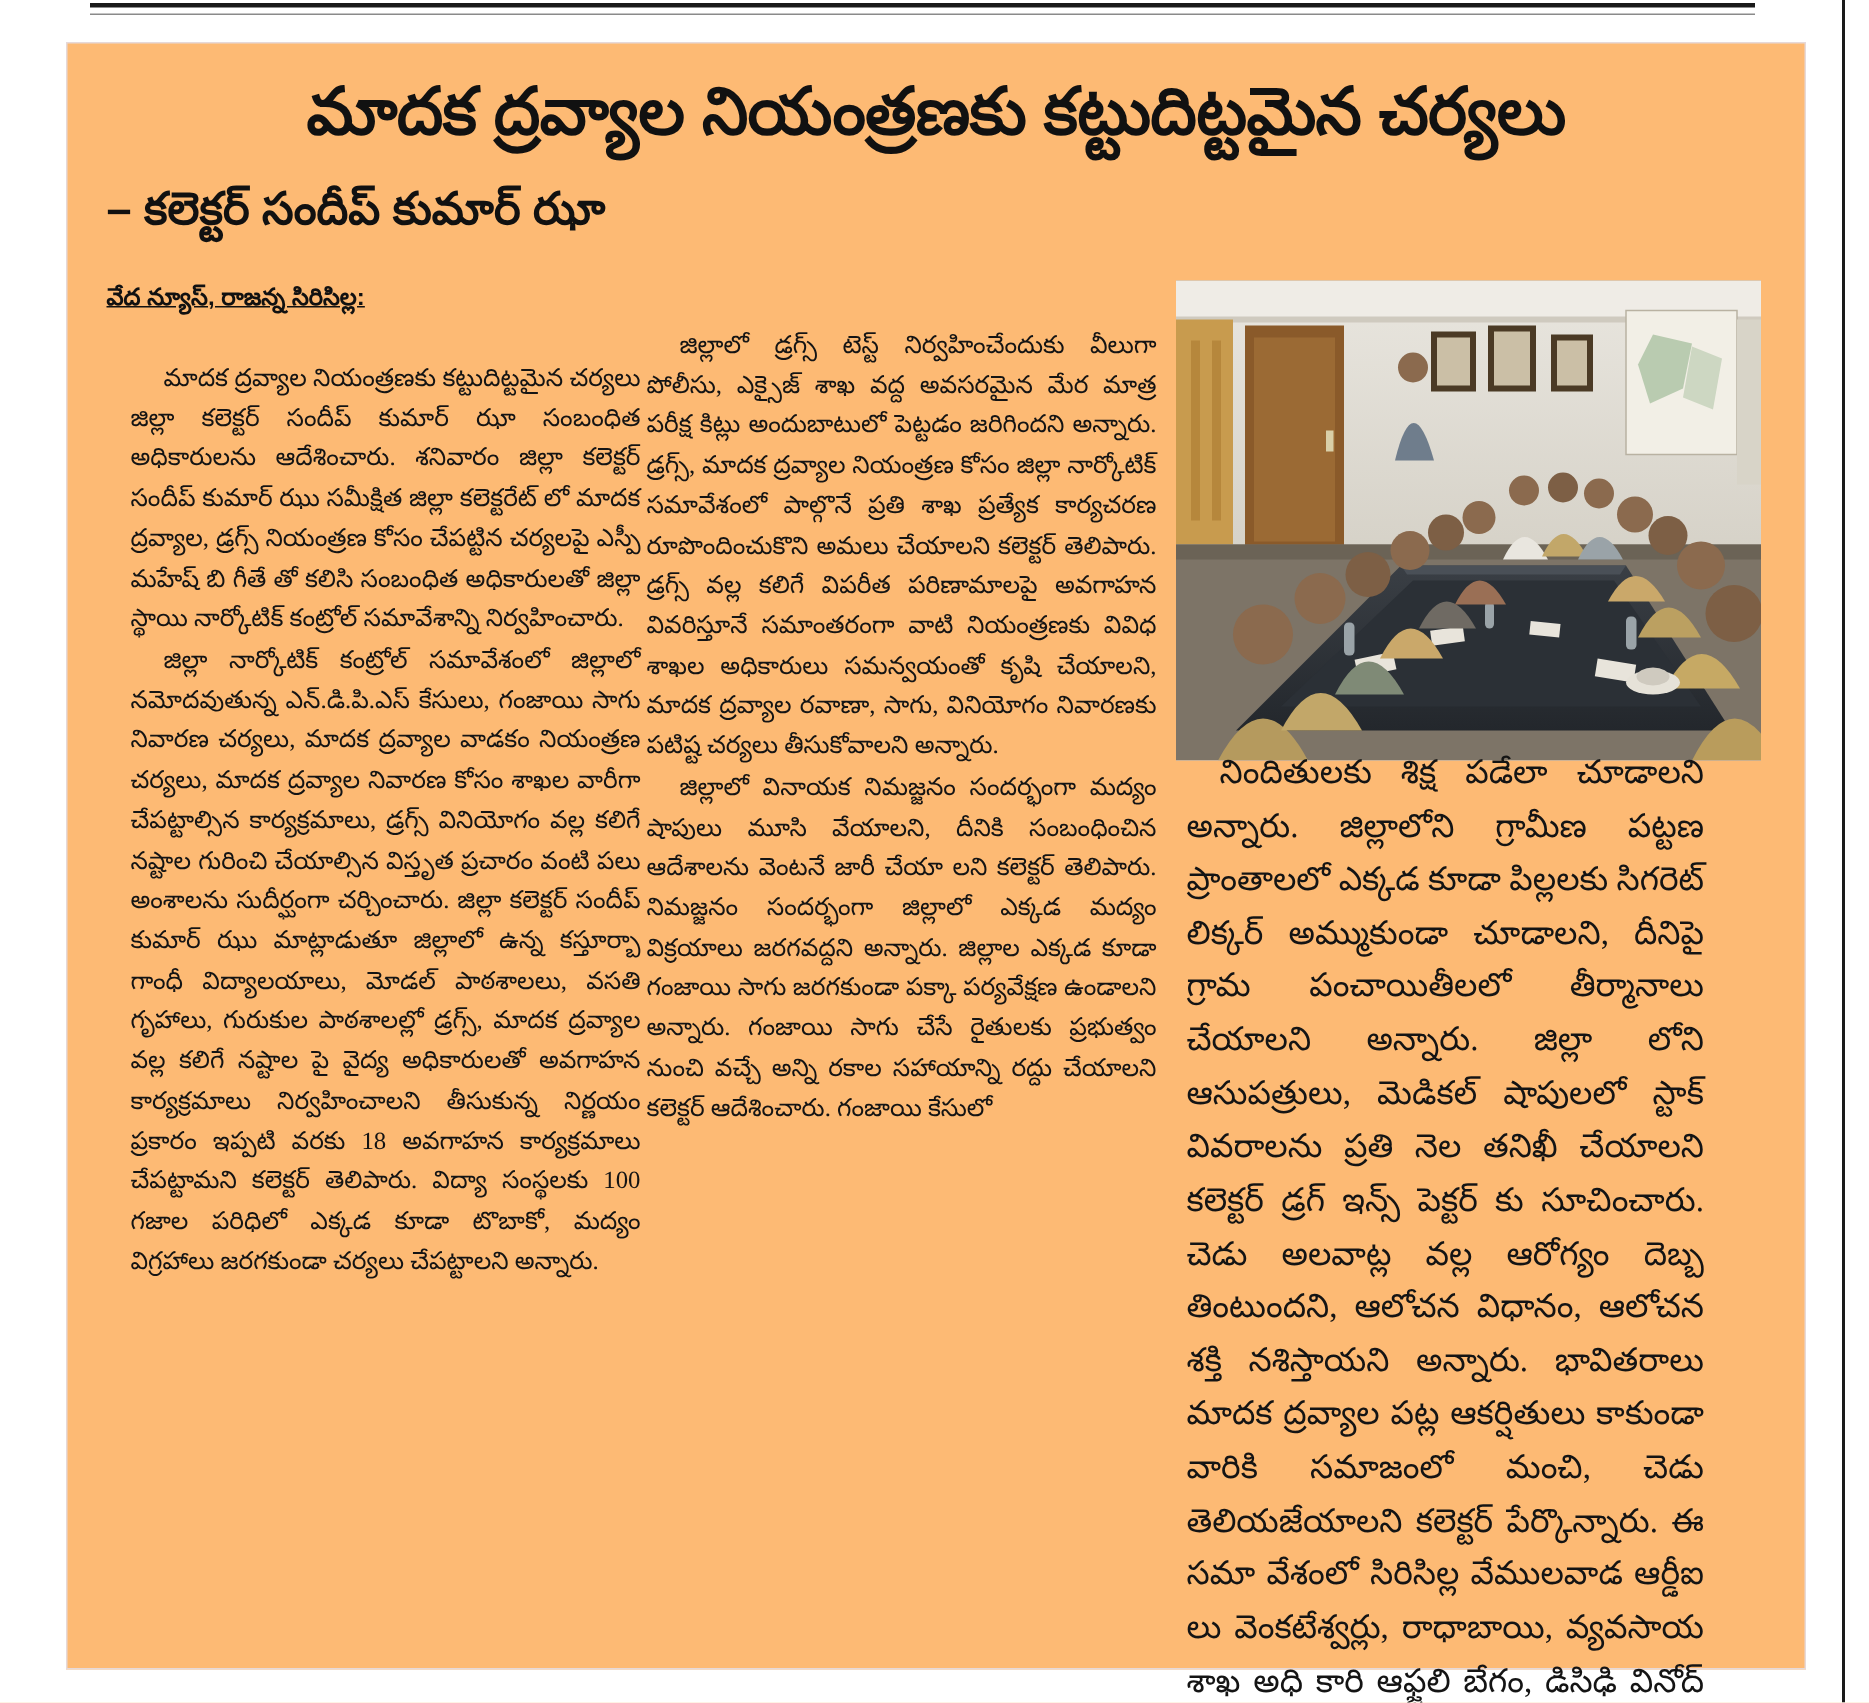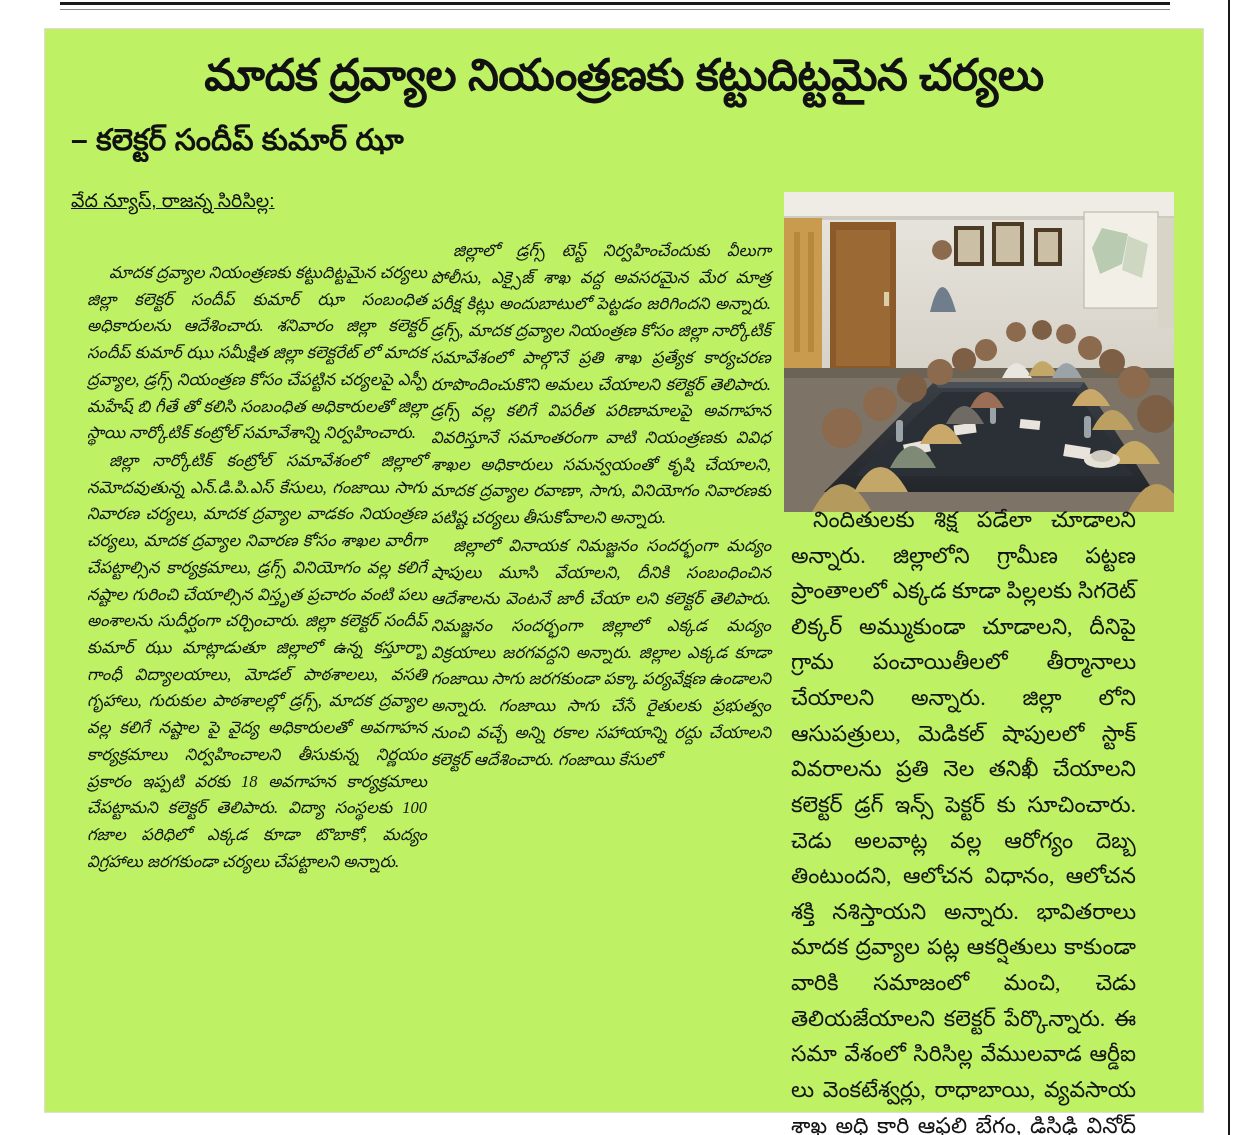--- a/index.html
+++ b/index.html
@@ -39,21 +39,21 @@
     right: 16px; top: 0;
     width: 2px; height: 1135px;
     background: #1a1a1a;
   }
   .article {
     position: absolute;
     left: 44px;
     top: 28px;
     width: 1160px;
     height: 1085px;
-    background: #bef264;
+    background: #fdba74;
     border: 1px solid #e6d9d9;
     box-sizing: border-box;
     padding: 16px 26px 10px 26px;
   }
   .headline {
     font-family: "Liberation Sans", sans-serif;
     font-weight: bold;
     font-size: 44px;
     line-height: 1.18;
     color: #111111;
@@ -64,45 +64,44 @@
   }
   .subhead {
     font-family: "Liberation Sans", sans-serif;
     font-weight: bold;
     font-size: 30px;
     color: #111111;
     margin: 22px 0 0 0;
   }
   .byline {
     font-family: "Liberation Sans", sans-serif;
-    font-weight: normal;
-    font-size: 19px;
+    font-weight: bold;
+    font-size: 16px;
     color: #111111;
     text-decoration: underline;
     margin: 26px 0 6px 0;
   }
   .content {
     position: relative;
     margin-top: 4px;
     height: 880px;
   }
   .col {
     position: absolute;
     top: 0;
     font-size: 16.5px;
     line-height: 1.62;
     color: #141414;
     text-align: justify;
     text-justify: inter-word;
     hyphens: none;
   }
   .col p {
-    margin: 16px 0 0 0;
+    margin: 0 0 0 0;
     text-indent: 22px;
-    font-style: italic;
   }
   .col p + p { margin-top: 1px; }
   .col1 { left: 16px; width: 340px; top: 22px; }
   .col2 { left: 360px; width: 340px; top: 0px; }
   .photo {
     position: absolute;
     left: 713px;
     top: -30px;
     width: 390px;
     height: 320px;

